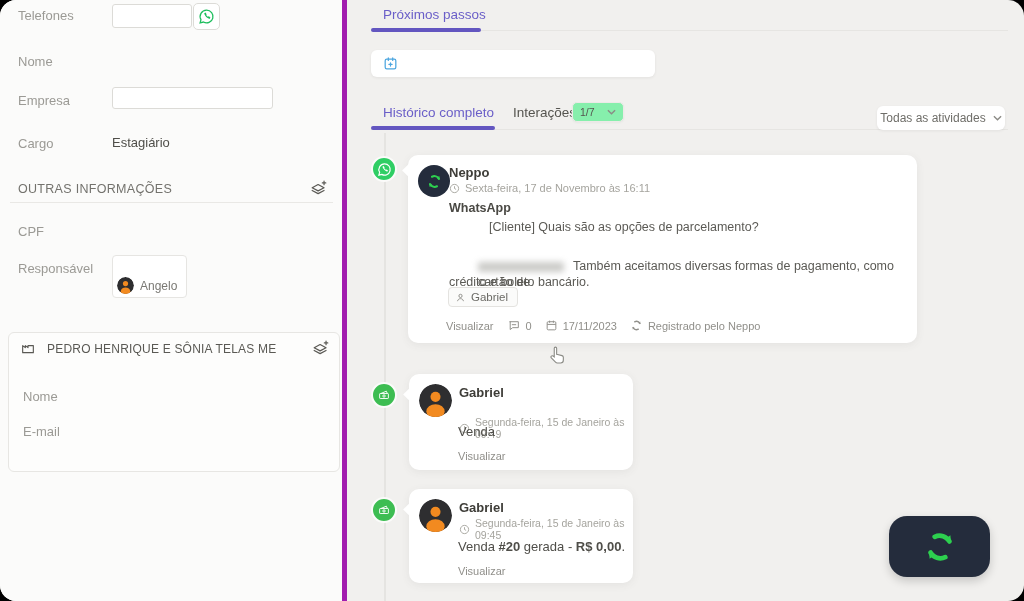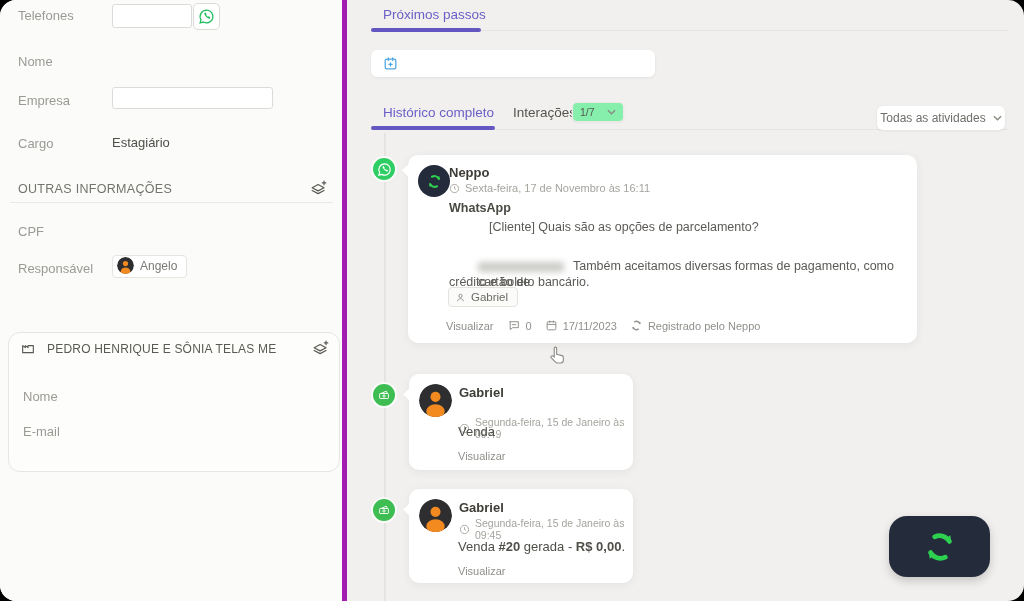--- a/index.html
+++ b/index.html
@@ -9,23 +9,23 @@
 
   
   .sidebar { position:absolute; left:0; top:0; width:347px; height:601px; background:#fbfbfa; border-right:5px solid #a21caf; }
   .lbl { position:absolute; left:18px; font-size:13px; color:#9b9a95; }
   .inp { position:absolute; background:#fff; border:1px solid #dcdbd7; border-radius:3px; font-size:12px; color:#4f4e49; padding:0 6px; outline:none; }
   .sq-btn { position:absolute; width:27px; height:27px; background:#fff; border:1px solid #dcdbd7; border-radius:5px; display:flex; align-items:center; justify-content:center; cursor:pointer; }
   .val { position:absolute; left:112px; font-size:13px; color:#4f4e49; }
   .sect-title { position:absolute; left:18px; font-size:12.5px; color:#73726d; letter-spacing:.3px; }
   .hair { position:absolute; height:1px; background:#e9e8e5; }
   .icon-btn { position:absolute; width:22px; height:22px; display:flex; align-items:center; justify-content:center; cursor:pointer; background:none; border:none; }
-  .chip { position:absolute; display:inline-flex; align-items:center; gap:6px; background:#fff; border:1px solid #e6e5e2; border-radius:4px; padding:1px 9px 3px 4px; font-size:12px; color:#7a7974; cursor:pointer; }
+  .chip { position:absolute; display:inline-flex; align-items:center; gap:6px; background:#fff; border:1px solid #e6e5e2; border-radius:4px; padding:21px 9px 3px 4px; font-size:12px; color:#7a7974; cursor:pointer; }
   .chip .mini-av { width:17px; height:17px; border-radius:50%; overflow:hidden; flex:0 0 auto; }
-  .company-card { position:absolute; left:8px; top:332px; width:332px; height:140px; background:#fdfdfc; border:1px solid #e7e6e3; border-radius:12px; }
+  .company-card { position:absolute; left:8px; top:332px; width:332px; height:140px; background:#fdfdfc; border:1px solid #e7e6e3; border-radius:6px; }
   .company-head { position:relative; height:30px; border-bottom:1px solid #eceber; }
   .company-title { position:absolute; left:38px; top:9px; font-size:12px; color:#5a5954; letter-spacing:.2px; }
 
   
   .main { position:absolute; left:347px; top:0; right:0; bottom:0; }
   .tab { position:absolute; font-size:13.5px; cursor:pointer; background:none; border:none; font-family:inherit; }
   .tab.purple { color:#6a5ec8; }
   .tab.gray { color:#55544f; }
   .underline { position:absolute; height:4px; border-radius:3px; background:#6356c0; }
   .tabline { position:absolute; height:1px; background:#e6e5e2; }

